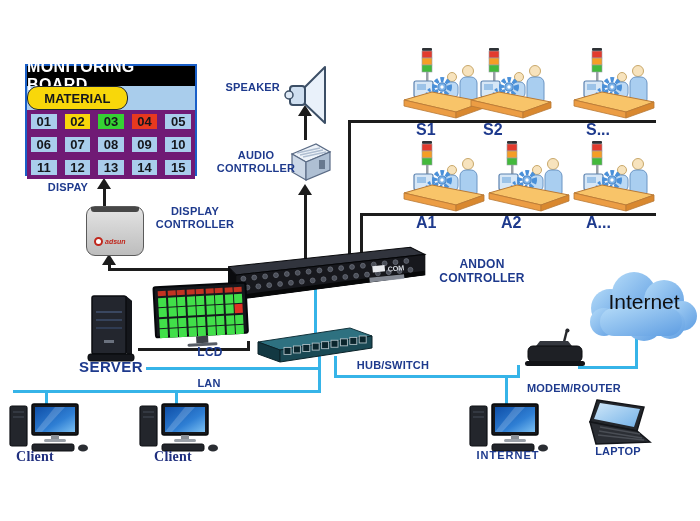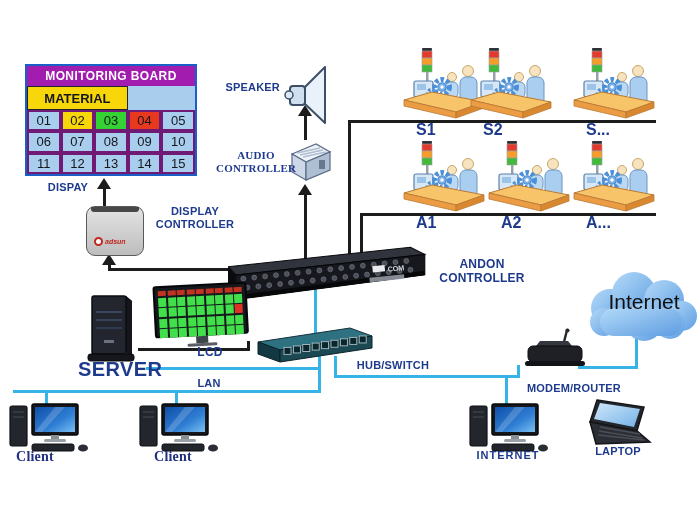--- a/index.html
+++ b/index.html
@@ -2,42 +2,42 @@
 <html><head>
 <meta charset="utf-8">
 <style>
   html,body{margin:0;padding:0;background:#fff;}
   #canvas{position:relative;width:700px;height:521px;background:#ffffff;overflow:hidden;
           font-family:"Liberation Sans",sans-serif;}
   
   .lbl{position:absolute;font-weight:bold;font-size:11px;color:#1e3a8d;text-align:center;
        letter-spacing:.2px;line-height:1.18;z-index:6;}
   .lbl-md{font-size:12px;}
-  .lbl-lg{font-size:20px;letter-spacing:.4px;}
+  .lbl-lg{font-size:15px;letter-spacing:.4px;}
   .lbl-serif{font-family:"Liberation Serif",serif;font-size:14px;color:#21307f;}
   .cloud-text{position:absolute;font-family:"Liberation Sans",sans-serif;font-weight:400;
        font-size:21px;color:#101010;text-align:center;z-index:6;}
   
   .bl{position:absolute;background:#1c1c1c;z-index:1;}
   .cy{position:absolute;background:#36b4e8;z-index:1;}
   .arrow-up{position:absolute;width:0;height:0;border-left:7px solid transparent;
        border-right:7px solid transparent;border-bottom:11px solid #1c1c1c;z-index:2;}
   
   #board{position:absolute;left:25px;top:64px;width:172px;height:112px;border:2px solid #1a5fc8;
        box-sizing:border-box;background:#a9cdec;z-index:3;}
-  #board-title{height:20px;background:#a21caf;color:#fff;font-weight:bold;font-size:12px;
+  #board-title{height:20px;background:#000000;color:#fff;font-weight:bold;font-size:16px;
        display:flex;align-items:center;justify-content:center;letter-spacing:.4px;}
   #board-headers{display:flex;height:24px;font-weight:bold;font-size:13px;color:#15171c;}
   .mb-h{display:flex;align-items:center;justify-content:center;border:1px solid #1d2430;
        box-sizing:border-box;}
   .mb-h.green{background:#35d233;width:40%;}
-  .mb-h.yellow{background:#f8d70a;width:60%;}
+  .mb-h.yellow{background:#f8d70a;width:60%;border-radius:11px;}
   #board-grid{display:grid;grid-template-columns:repeat(5,1fr);height:64px;}
-  .mb-cell{display:flex;align-items:center;justify-content:center;font-weight:normal;font-size:13px;
-       color:#15171c;border:2px solid #701a75;box-sizing:border-box;background:#a9cdec;}
+  .mb-cell{display:flex;align-items:center;justify-content:center;font-weight:bold;font-size:13px;
+       color:#15171c;border:4px solid #701a75;box-sizing:border-box;background:#a9cdec;}
   .mb-cell.yellow{background:#f8d70a;}
   .mb-cell.green{background:#35d233;text-align:right;}
   .mb-cell.red{background:#e8391f;}
   
   #display-ctrl{position:absolute;left:86px;top:206px;width:58px;height:50px;border-radius:9px;
        background:linear-gradient(180deg,#e4e4e4,#bdbdbd);border:1.5px solid #5a5a5a;
        box-sizing:border-box;z-index:3;}
   #display-ctrl .top{position:absolute;left:4px;right:4px;top:0;height:5px;background:#474747;
        border-radius:0 0 3px 3px;}
   #display-ctrl .logo{position:absolute;left:7px;bottom:9px;display:flex;align-items:center;gap:2px;}
@@ -143,21 +143,21 @@
     <svg width="46" height="44" viewBox="0 0 46 44">
       <polygon points="6,14 30,4 44,12 20,22" fill="#eef3f9" stroke="#5a6b85" stroke-width="1.2"></polygon>
       <line x1="11" y1="13" x2="34" y2="8" stroke="#aebdd0" stroke-width="1.4"></line>
       <line x1="14" y1="15" x2="37" y2="10" stroke="#aebdd0" stroke-width="1.4"></line>
       <line x1="17" y1="17" x2="40" y2="12" stroke="#aebdd0" stroke-width="1.4"></line>
       <polygon points="6,14 20,22 20,40 6,32" fill="#ccd8e7" stroke="#5a6b85" stroke-width="1.2"></polygon>
       <polygon points="20,22 44,12 44,30 20,40" fill="#aebfd3" stroke="#5a6b85" stroke-width="1.2"></polygon>
       <rect x="33" y="20" width="6" height="9" fill="#68798f"></rect>
     </svg>
   </div>
-  <div class="lbl" style="left:216px;top:149px;width:80px;font-family:Liberation Serif, serif;">AUDIO CONTROLLER</div>
+  <div class="lbl" style="left:216px;top:149px;width:80px;">AUDIO CONTROLLER</div>
 
   <div class="dev" style="left:228px;top:244px;width:205px;height:68px;">
     <svg width="205" height="68" viewBox="0 0 200 66">
       <polygon points="0,22 178,3 192,10 8,30" fill="#31343d" stroke="#0a0b0e" stroke-width="1"></polygon>
       <polygon points="8,30 192,10 192,30 8,54" fill="#17181d" stroke="#050608" stroke-width="1"></polygon>
       <polygon points="0,22 8,30 8,54 0,46" fill="#0a0b0e"></polygon>
       <polygon points="8,50 192,26 192,30 8,54" fill="#070809"></polygon>
       <g id="andon-terminals" fill="#4a4e58" stroke="#787d88" stroke-width="0.6">
           <circle cx="15" cy="33.7391" r="2.4"></circle>
           <circle cx="25.6" cy="32.58688" r="2.4"></circle>

